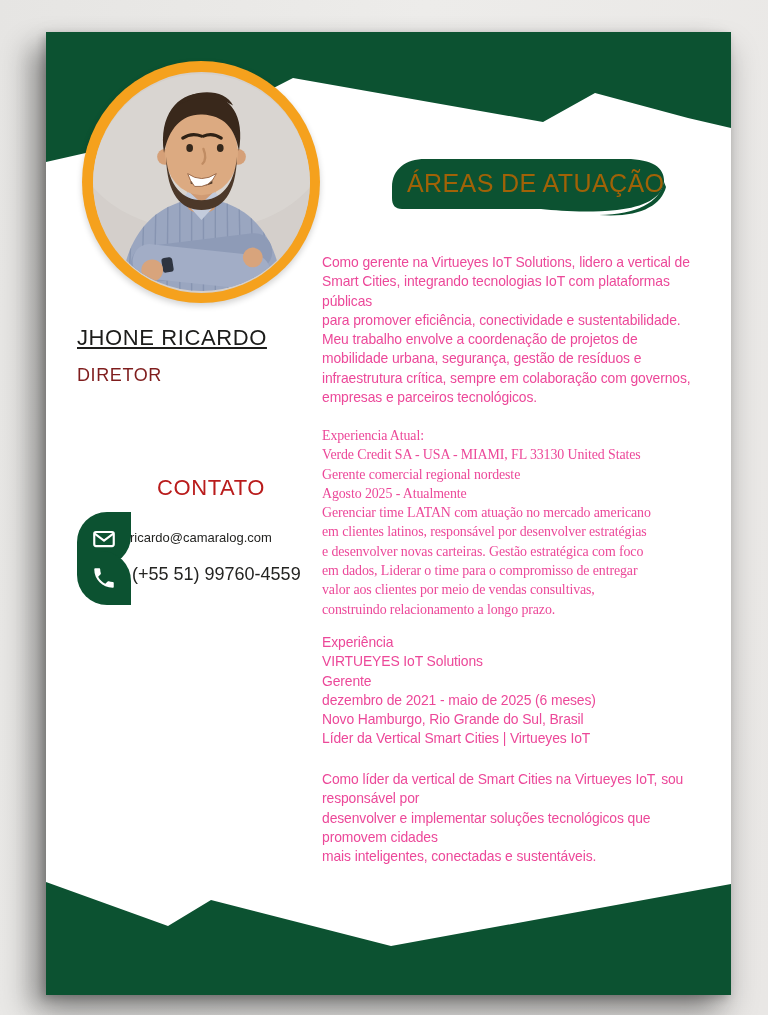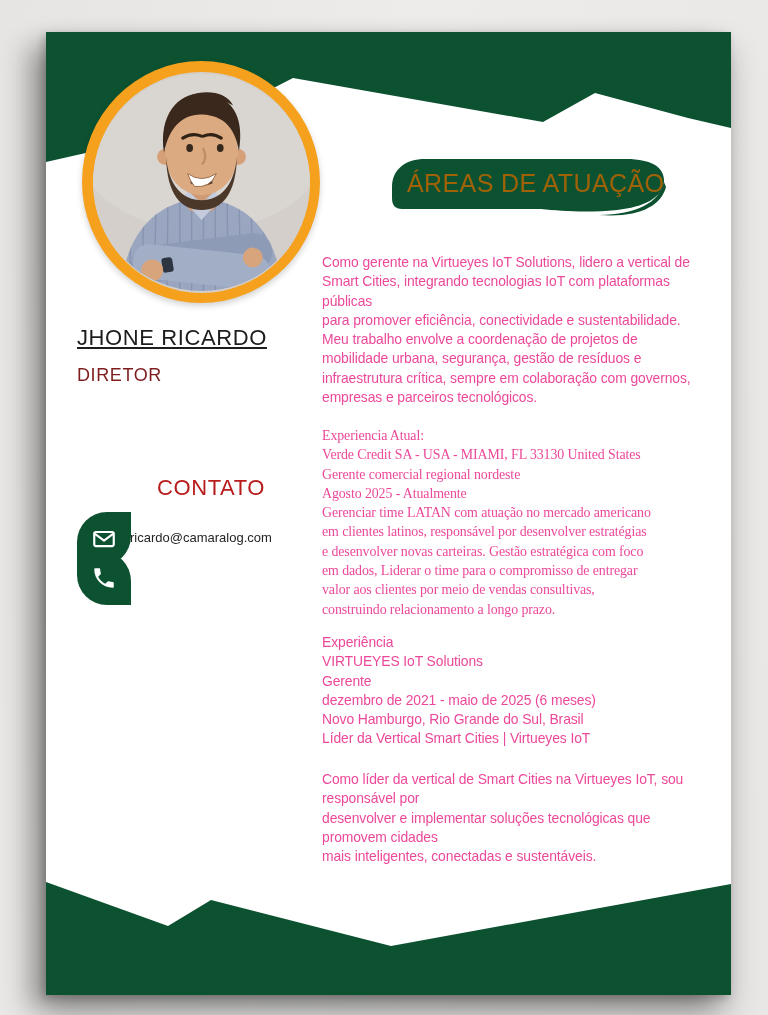--- a/index.html
+++ b/index.html
@@ -157,20 +157,21 @@
       <path d="M4,7.5 L12,13.5 L20,7.5" fill="none" stroke="#ffffff" stroke-width="2" stroke-linecap="round" stroke-linejoin="round"></path>
     </svg>
   </div>
   <div class="contact-email-text">ricardo@camaralog.com</div>
 
   <div class="leaf phone">
     <svg viewBox="0 0 24 24" aria-hidden="true">
       <path d="M6.6,10.8 c1.4,2.8 3.8,5.1 6.6,6.6 l2.2,-2.2 c0.3,-0.3 0.7,-0.4 1,-0.2 c1.1,0.4 2.3,0.6 3.6,0.6 c0.6,0 1,0.4 1,1 V20 c0,0.6 -0.4,1 -1,1 C10.6,21 3,13.4 3,4 c0,-0.6 0.4,-1 1,-1 h3.5 c0.6,0 1,0.4 1,1 c0,1.2 0.2,2.4 0.6,3.6 c0.1,0.3 0,0.7 -0.2,1 L6.6,10.8 Z" fill="#ffffff"></path>
     </svg>
   </div>
+  <div class="contact-phone-text">(+55 51) 99760-4559</div>
 
   <div class="para p1">Como gerente na Virtueyes IoT Solutions, lidero a vertical de
 Smart Cities, integrando tecnologias IoT com plataformas
 públicas
 para promover eficiência, conectividade e sustentabilidade.
 Meu trabalho envolve a coordenação de projetos de
 mobilidade urbana, segurança, gestão de resíduos e
 infraestrutura crítica, sempre em colaboração com governos,
 empresas e parceiros tecnológicos.</div>
   <div class="para p2">Experiencia Atual:
@@ -184,17 +185,17 @@
 valor aos clientes por meio de vendas consultivas,
 construindo relacionamento a longo prazo.</div>
   <div class="para p3">Experiência
 VIRTUEYES IoT Solutions
 Gerente
 dezembro de 2021 - maio de 2025 (6 meses)
 Novo Hamburgo, Rio Grande do Sul, Brasil
 Líder da Vertical Smart Cities | Virtueyes IoT</div>
   <div class="para p4">Como líder da vertical de Smart Cities na Virtueyes IoT, sou
 responsável por
-desenvolver e implementar soluções tecnológicas que
+desenvolver e implementar soluções tecnológicos que
 promovem cidades
 mais inteligentes, conectadas e sustentáveis.</div>
 
 </div>
 
 </body></html>

